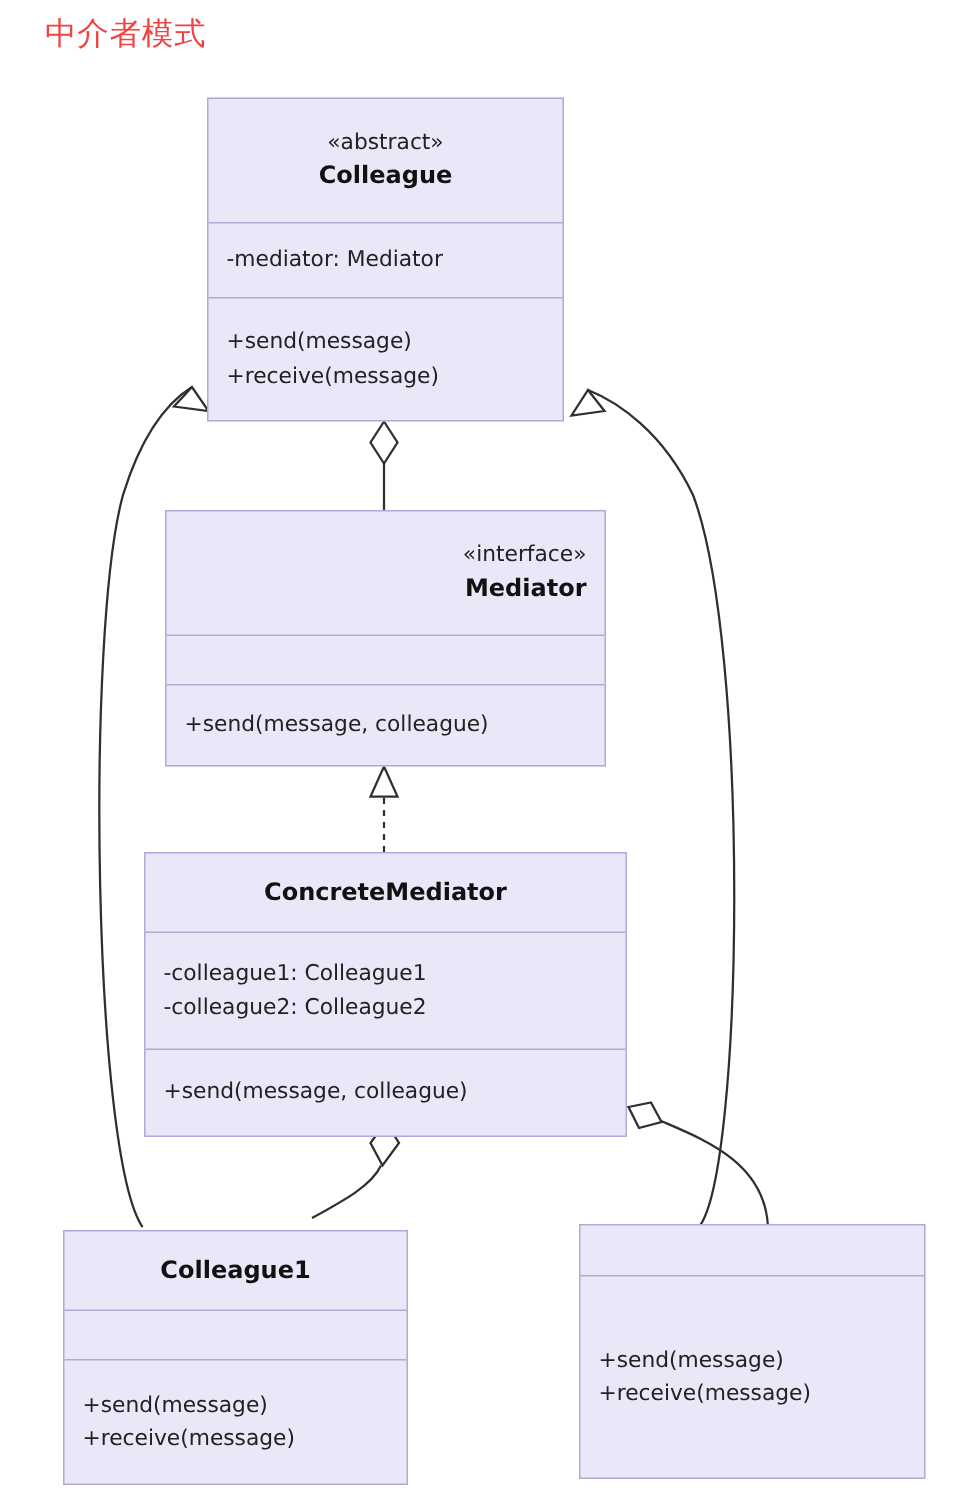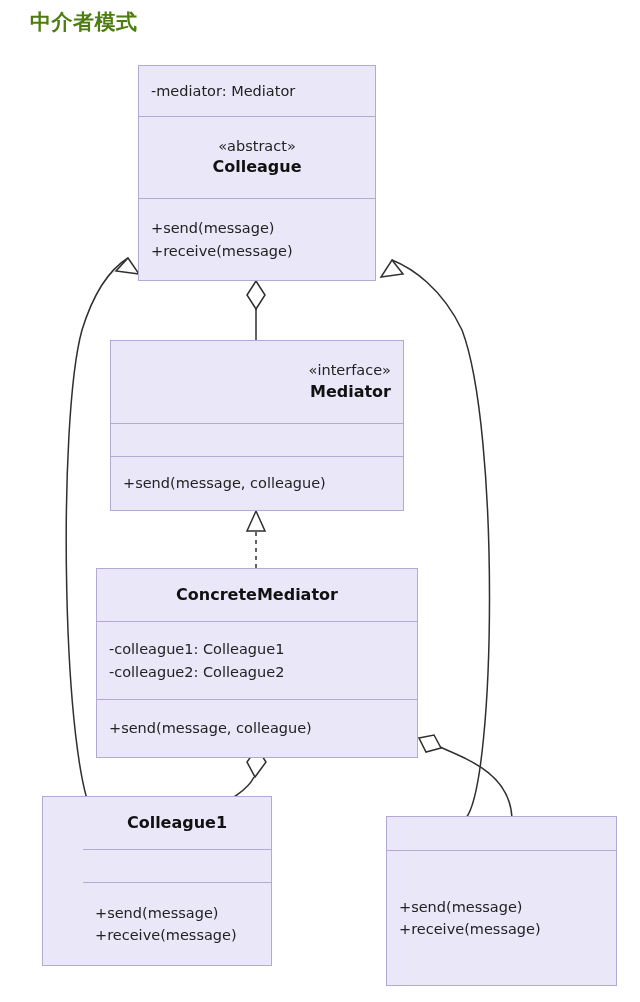--- a/index.html
+++ b/index.html
@@ -12,22 +12,22 @@
     height: 1002px;
     position: relative;
     font-family: "DejaVu Sans", "Liberation Sans", sans-serif;
     overflow: hidden;
   }
   #page-title {
     position: absolute;
     left: 30px;
     top: 8px;
     font-size: 21px;
-    font-weight: bold;
-    color: #4d7c0f;
+    font-weight: normal;
+    color: #ef4444;
     letter-spacing: 0.5px;
   }
   #diagram-canvas {
     position: absolute;
     left: 0;
     top: 0;
     width: 640px;
     height: 1002px;
   }
   svg.edges {
@@ -115,26 +115,26 @@
       <polygon points="257,748 266,762 255,777 247,762" fill="#ffffff" stroke="#2f2f2f" stroke-width="1.5" stroke-linejoin="miter"></polygon>
     </g>
 
     <g>
       <path d="M 440 747 C 470 760 510 775 512 818" fill="none" stroke="#2f2f2f" stroke-width="1.5"></path>
       <polygon points="419,738 434,735 441,748 426,752" fill="#ffffff" stroke="#2f2f2f" stroke-width="1.5" stroke-linejoin="miter"></polygon>
     </g>
   </svg>
 
   <div class="uml-class" style="left:138px; top:65px; width:238px; height:216px;">
-    <div class="compartment" style="height:50px;">
-      <div class="member">-mediator: Mediator</div>
-    </div>
     <div class="compartment c-header" style="height:82px;">
       <div class="stereotype">«abstract»</div>
       <div class="class-name">Colleague</div>
+    </div>
+    <div class="compartment" style="height:50px;">
+      <div class="member">-mediator: Mediator</div>
     </div>
     <div class="compartment" style="flex:1;">
       <div class="member">+send(message)</div>
       <div class="member">+receive(message)</div>
     </div>
   </div>
 
   <div class="uml-class" style="left:110px; top:340px; width:294px; height:171px;">
     <div class="compartment c-header" style="height:82px;align-items:flex-end;">
       <div class="stereotype">«interface»</div>
@@ -152,21 +152,21 @@
     </div>
     <div class="compartment" style="height:78px;">
       <div class="member">-colleague1: Colleague1</div>
       <div class="member">-colleague2: Colleague2</div>
     </div>
     <div class="compartment" style="flex:1;">
       <div class="member">+send(message, colleague)</div>
     </div>
   </div>
 
-  <div class="uml-class" style="left:42px; top:796px; width:230px; height:170px;padding-left:40px;">
+  <div class="uml-class" style="left:42px; top:820px; width:230px; height:170px;">
     <div class="compartment c-header" style="height:52px;">
       <div class="class-name">Colleague1</div>
     </div>
     <div class="compartment empty-compartment" style="height:33px;"></div>
     <div class="compartment" style="flex:1;">
       <div class="member">+send(message)</div>
       <div class="member">+receive(message)</div>
     </div>
   </div>
 

